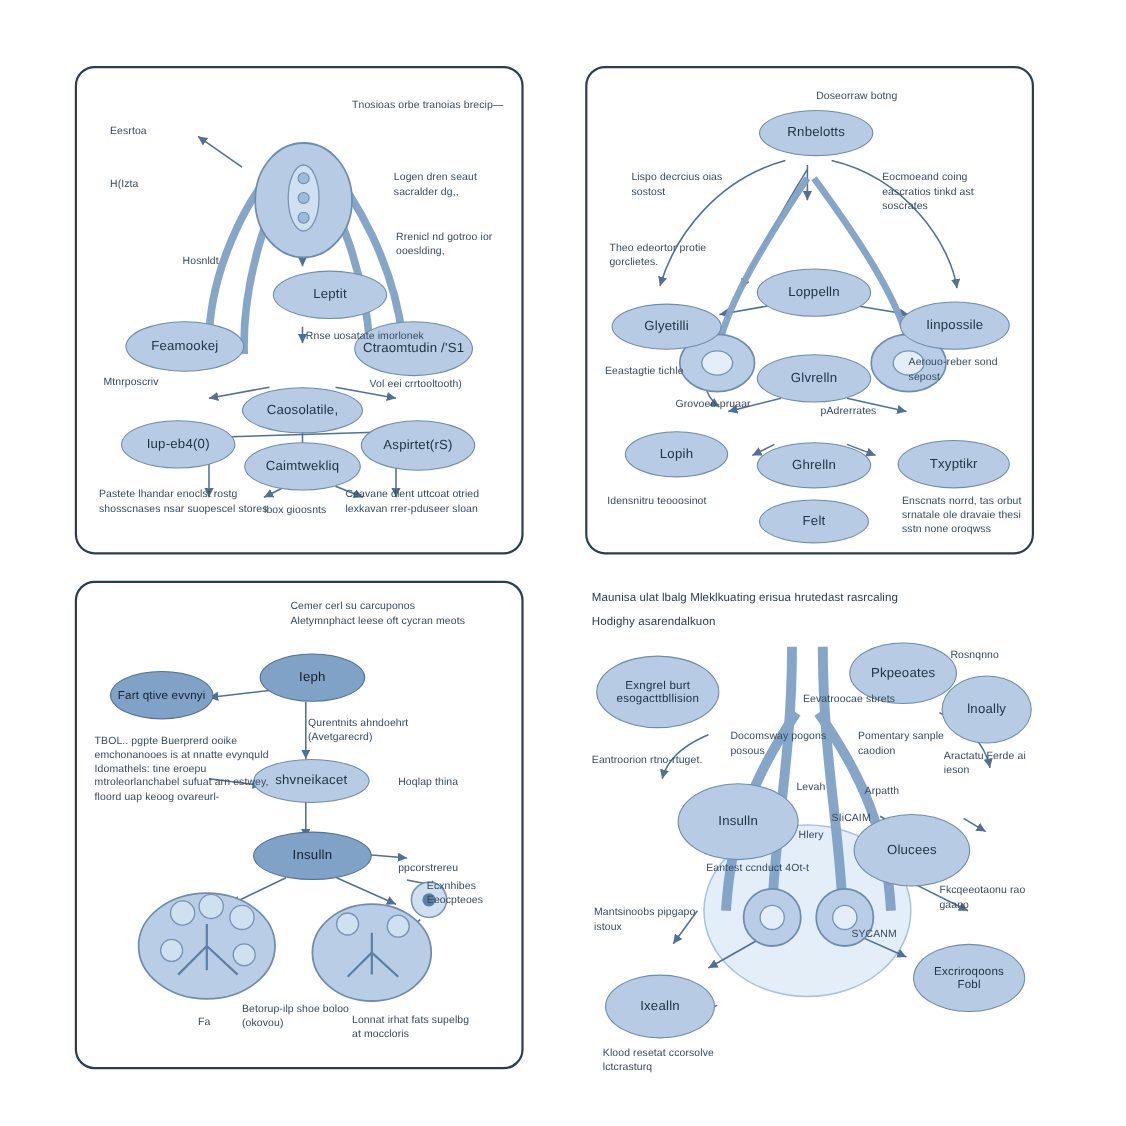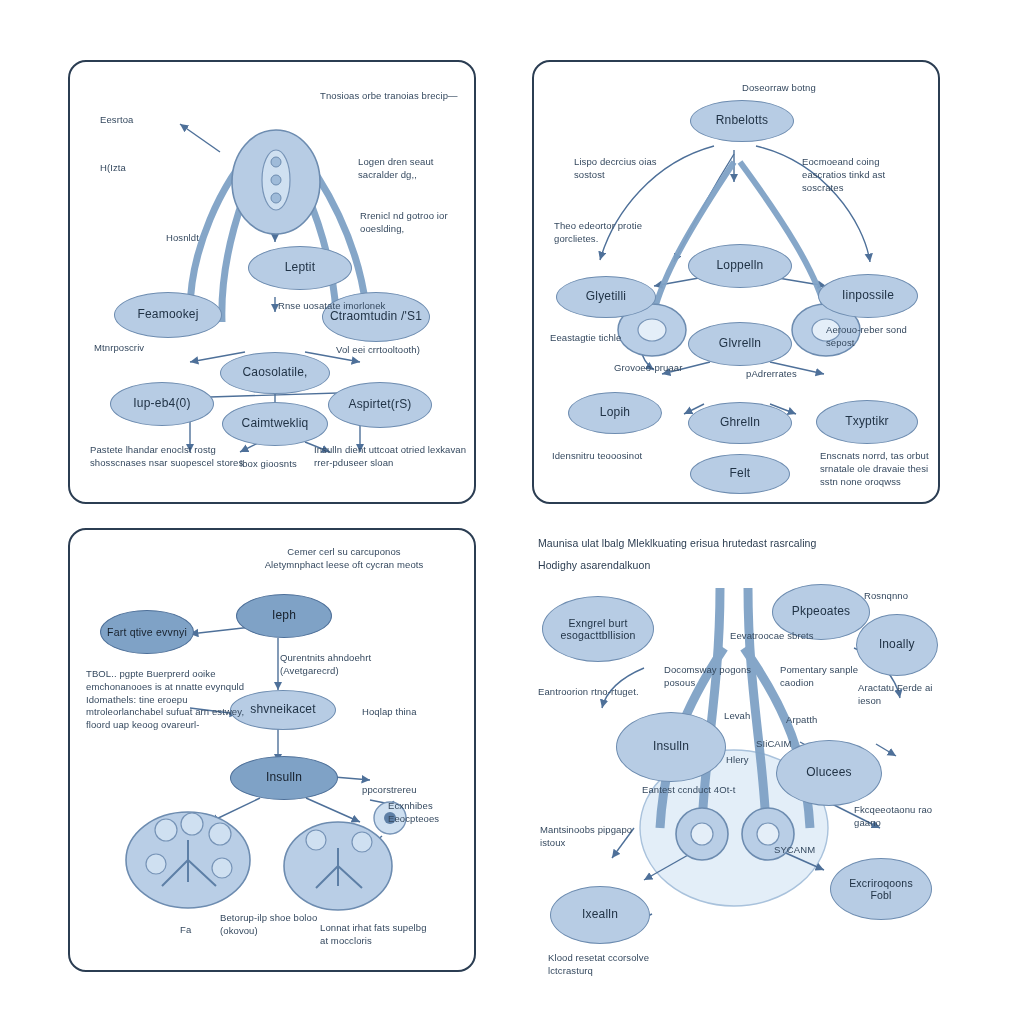--- a/index.html
+++ b/index.html
@@ -138,21 +138,21 @@
     <div class="cap w110" style="left:30px; top:100px;">H(Izta</div>
     <div class="cap w110" style="left:96px; top:170px;">Hosnldt</div>
     <div class="cap w160" style="left:250px; top:28px;">Tnosioas orbe tranoias brecip—</div>
     <div class="cap w110" style="left:288px; top:94px;">Logen dren seaut sacralder dg,,</div>
     <div class="cap w110" style="left:290px; top:148px;">Rrenicl nd gotroo ior ooeslding,</div>
     <div class="cap w110" style="left:208px; top:238px;">Rnse uosatate imorlonek</div>
     <div class="cap w110" style="left:24px; top:280px;">Mtnrposcriv</div>
     <div class="cap w110" style="left:266px; top:282px;">Vol eei crrtooltooth)</div>
     <div class="cap w160" style="left:20px; top:382px;">Pastete lhandar enoclst rostg shosscnases nsar suopescel stores</div>
     <div class="cap w110" style="left:170px; top:396px;">lbox gioosnts</div>
-    <div class="cap w160" style="left:244px; top:382px;">Insulln dient uttcoat otried lexkavan rrer-pduseer sloan</div>
+    <div class="cap w160" style="left:244px; top:382px;">Ceavane dient uttcoat otried lexkavan rrer-pduseer sloan</div>
   </div>
 
   <div class="panel" id="panel-tr">
     <svg class="svgwrap" viewBox="0 0 404 440">
       <g fill="none" stroke="#4e7099" stroke-width="1.4" marker-end="url(#ah)">
         <path d="M200,88 L200,120"></path>
         <path d="M180,84 C120,100 80,150 66,198"></path>
         <path d="M222,84 C290,100 330,160 336,200"></path>
         <path d="M200,92 C170,140 150,180 140,200"></path>
         <path d="M202,186 L202,210"></path>
@@ -257,21 +257,21 @@
     <div class="node dark small" style="left:30px; top:80px; width:94px; height:44px;">
       <span>Fart qtive evvnyi</span>
     </div>
     <div class="node" style="left:160px; top:160px; width:106px; height:40px;">
       <span>shvneikacet</span>
     </div>
     <div class="node dark big" style="left:160px; top:226px; width:108px; height:44px;">
       <span>Insulln</span>
     </div>
 
-    <div class="cap w160" style="left:194px; top:16px;text-align:center;">Cemer cerl su carcuponos Aletymnphact leese oft cycran meots</div>
+    <div class="cap w160" style="left:194px; top:16px;">Cemer cerl su carcuponos Aletymnphact leese oft cycran meots</div>
     <div class="cap w110" style="left:210px; top:122px;">Qurentnits ahndoehrt (Avetgarecrd)</div>
     <div class="cap w160" style="left:16px; top:138px;">TBOL.. pgpte Buerprerd ooike emchonanooes is at nnatte evynquld Idomathels: tine eroepu mtroleorlanchabel sufuat arn estwey, floord uap keoog ovareurl-</div>
     <div class="cap w110" style="left:292px; top:176px;">Hoqlap thina</div>
     <div class="cap w110" style="left:292px; top:254px;">ppcorstrereu</div>
     <div class="cap w110" style="left:318px; top:270px;">Ecxnhibes Eeocpteoes</div>
     <div class="cap" style="left:110px; top:394px;">Fa</div>
     <div class="cap w110" style="left:150px; top:382px;">Betorup-ilp shoe boloo (okovou)</div>
     <div class="cap w110" style="left:250px; top:392px;">Lonnat irhat fats supelbg at moccloris</div>
   </div>
 

